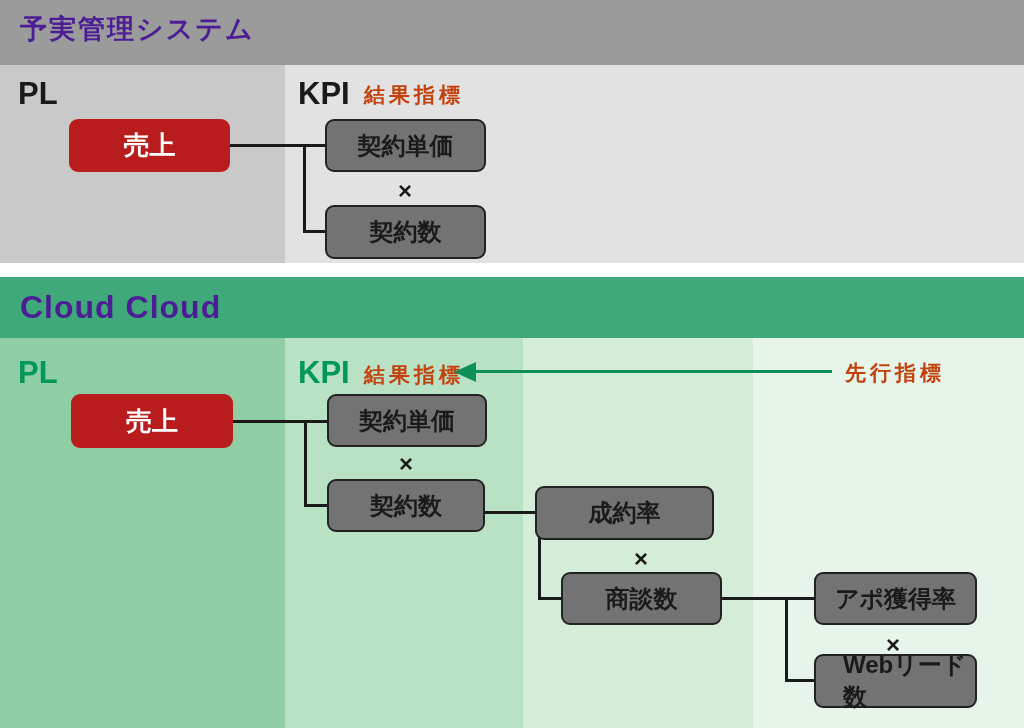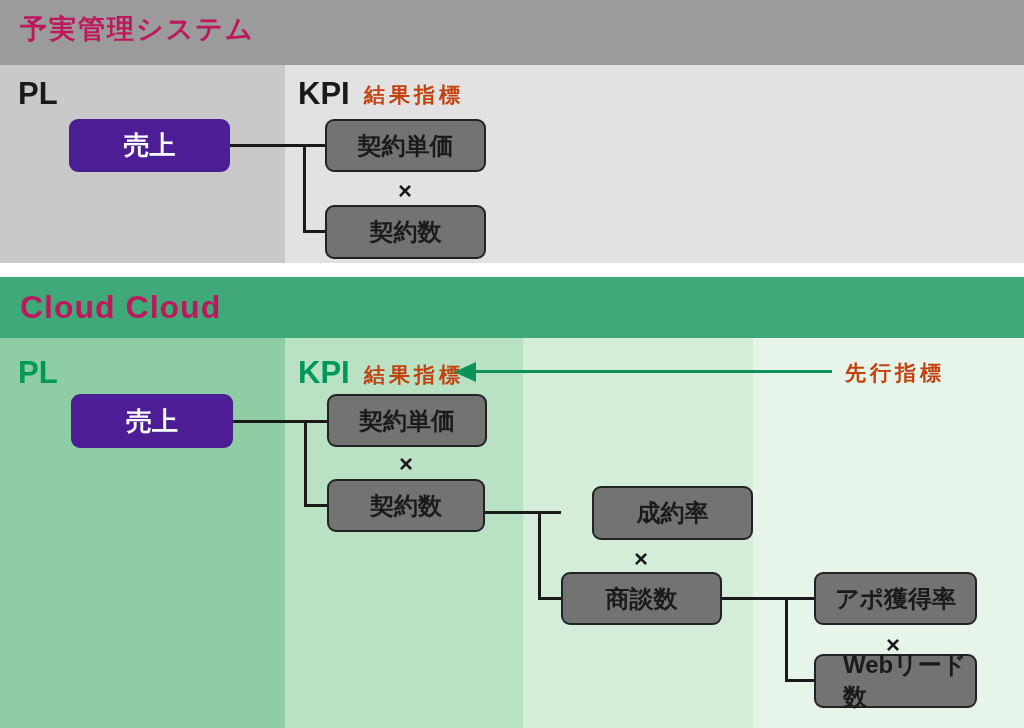--- a/index.html
+++ b/index.html
@@ -3,31 +3,31 @@
 <meta charset="utf-8">
 <style>
   html,body{margin:0;padding:0;background:#ffffff;}
   #screen{
     position:relative;width:1024px;height:728px;overflow:hidden;
     font-family:"Liberation Sans","DejaVu Sans",sans-serif;
     background:#ffffff;
   }
   .abs{position:absolute;}
   .band{position:absolute;}
-  .bar-label{color:#be185d;font-weight:700;letter-spacing:2px;line-height:1;}
+  .bar-label{color:#4c1d95;font-weight:700;letter-spacing:2px;line-height:1;}
   .col-label{font-weight:700;line-height:1;}
   .sub-label{font-weight:700;line-height:1;letter-spacing:4px;color:#c2410c;}
   .node{
     position:absolute;display:flex;align-items:center;justify-content:center;
     box-sizing:border-box;border-radius:9px;
     font-weight:700;font-size:24px;color:#1a1a1a;
     background:#737373;border:2.5px solid #222222;
   }
   .node-dark{
-    background:#4c1d95;border:none;color:#ffffff;font-size:26px;font-family:Liberation Mono, monospace;
+    background:#b91c1c;border:none;color:#ffffff;font-size:26px;font-family:Liberation Mono, monospace;
   }
   .line{position:absolute;background:#1a1a1a;}
   .gline{position:absolute;background:#0E9159;}
   .mult{
     position:absolute;width:24px;height:24px;line-height:24px;text-align:center;
     font-size:24px;font-weight:700;color:#1a1a1a;
   }
   .arrowhead{
     position:absolute;width:0;height:0;
     border-top:10px solid transparent;border-bottom:10px solid transparent;
@@ -85,21 +85,21 @@
   <div class="line" style="left:722px;top:597px;width:92px;height:3px;"></div>
   <div class="line" style="left:785px;top:597px;width:3px;height:85px;"></div>
   <div class="line" style="left:785px;top:679px;width:29px;height:3px;"></div>
 
   <div class="node node-dark" style="left:71px;top:394px;width:162px;height:54px;">売上</div>
 
   <div class="node" style="left:327px;top:394px;width:160px;height:53px;">契約単価</div>
   <div class="mult" style="left:394px;top:452px;">×</div>
   <div class="node" style="left:327px;top:479px;width:158px;height:53px;">契約数</div>
 
-  <div class="node" style="left:592px;top:486px;width:161px;height:54px;">成約率</div>
+  <div class="node" style="left:535px;top:486px;width:179px;height:54px;">成約率</div>
   <div class="mult" style="left:629px;top:547px;">×</div>
   <div class="node" style="left:814px;top:572px;width:163px;height:53px;">アポ獲得率</div>
 
   <div class="node" style="left:561px;top:572px;width:161px;height:53px;">商談数</div>
   <div class="mult" style="left:881px;top:633px;">×</div>
   <div class="node" style="left:814px;top:654px;width:163px;height:54px;padding-left:27px;">Webリード数</div>
 
 </div>
 
 </body></html>

